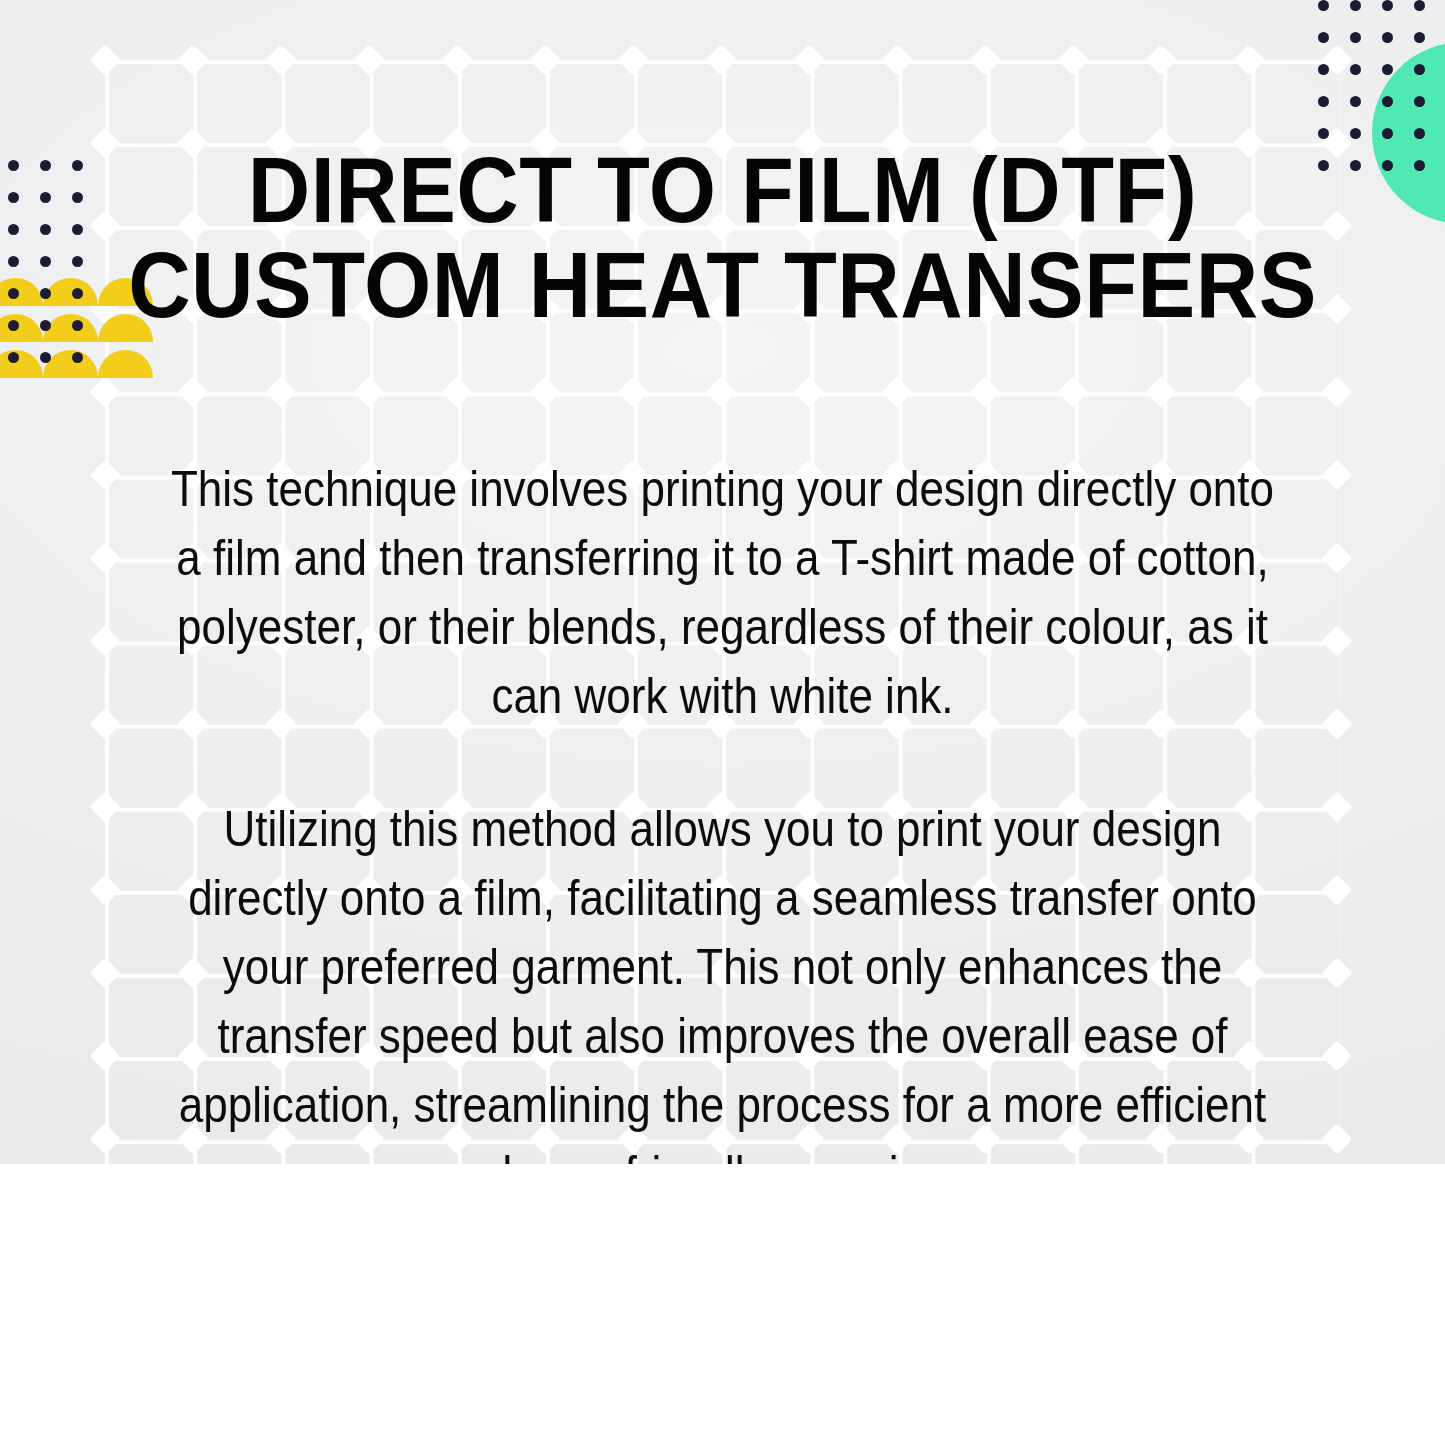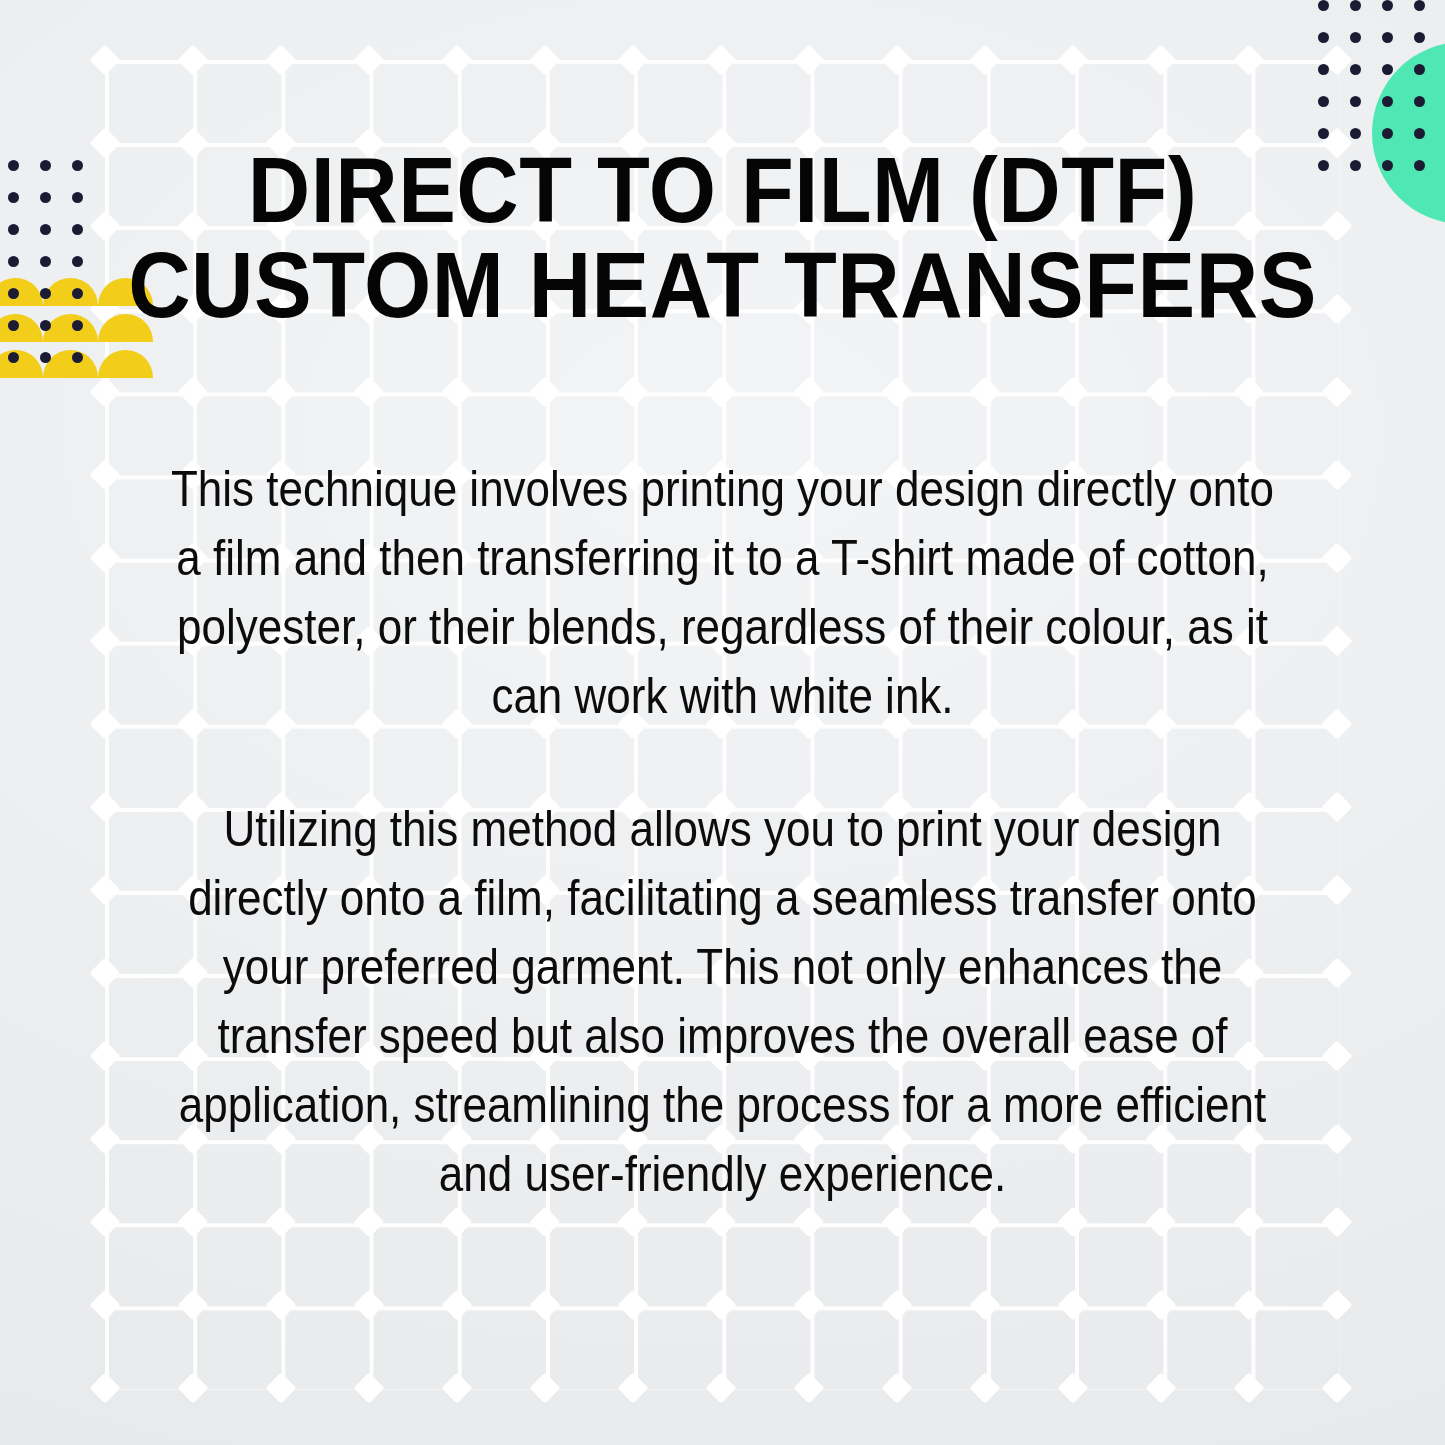--- a/index.html
+++ b/index.html
@@ -4,21 +4,21 @@
 <style>
   html, body {
     margin: 0;
     padding: 0;
     background: #ffffff;
   }
 
   #poster {
     position: relative;
     width: 1445px;
-    height: 1445px;
+    height: 1164px;
     overflow: hidden;
     background:
       radial-gradient(ellipse 120% 80% at 50% 30%, #f3f4f6 0%, #eceef0 55%, #e7e9eb 100%);
     font-family: "Liberation Sans", sans-serif;
   }
 
   
   .grid-layer {
     position: absolute;
     left: 105px;

